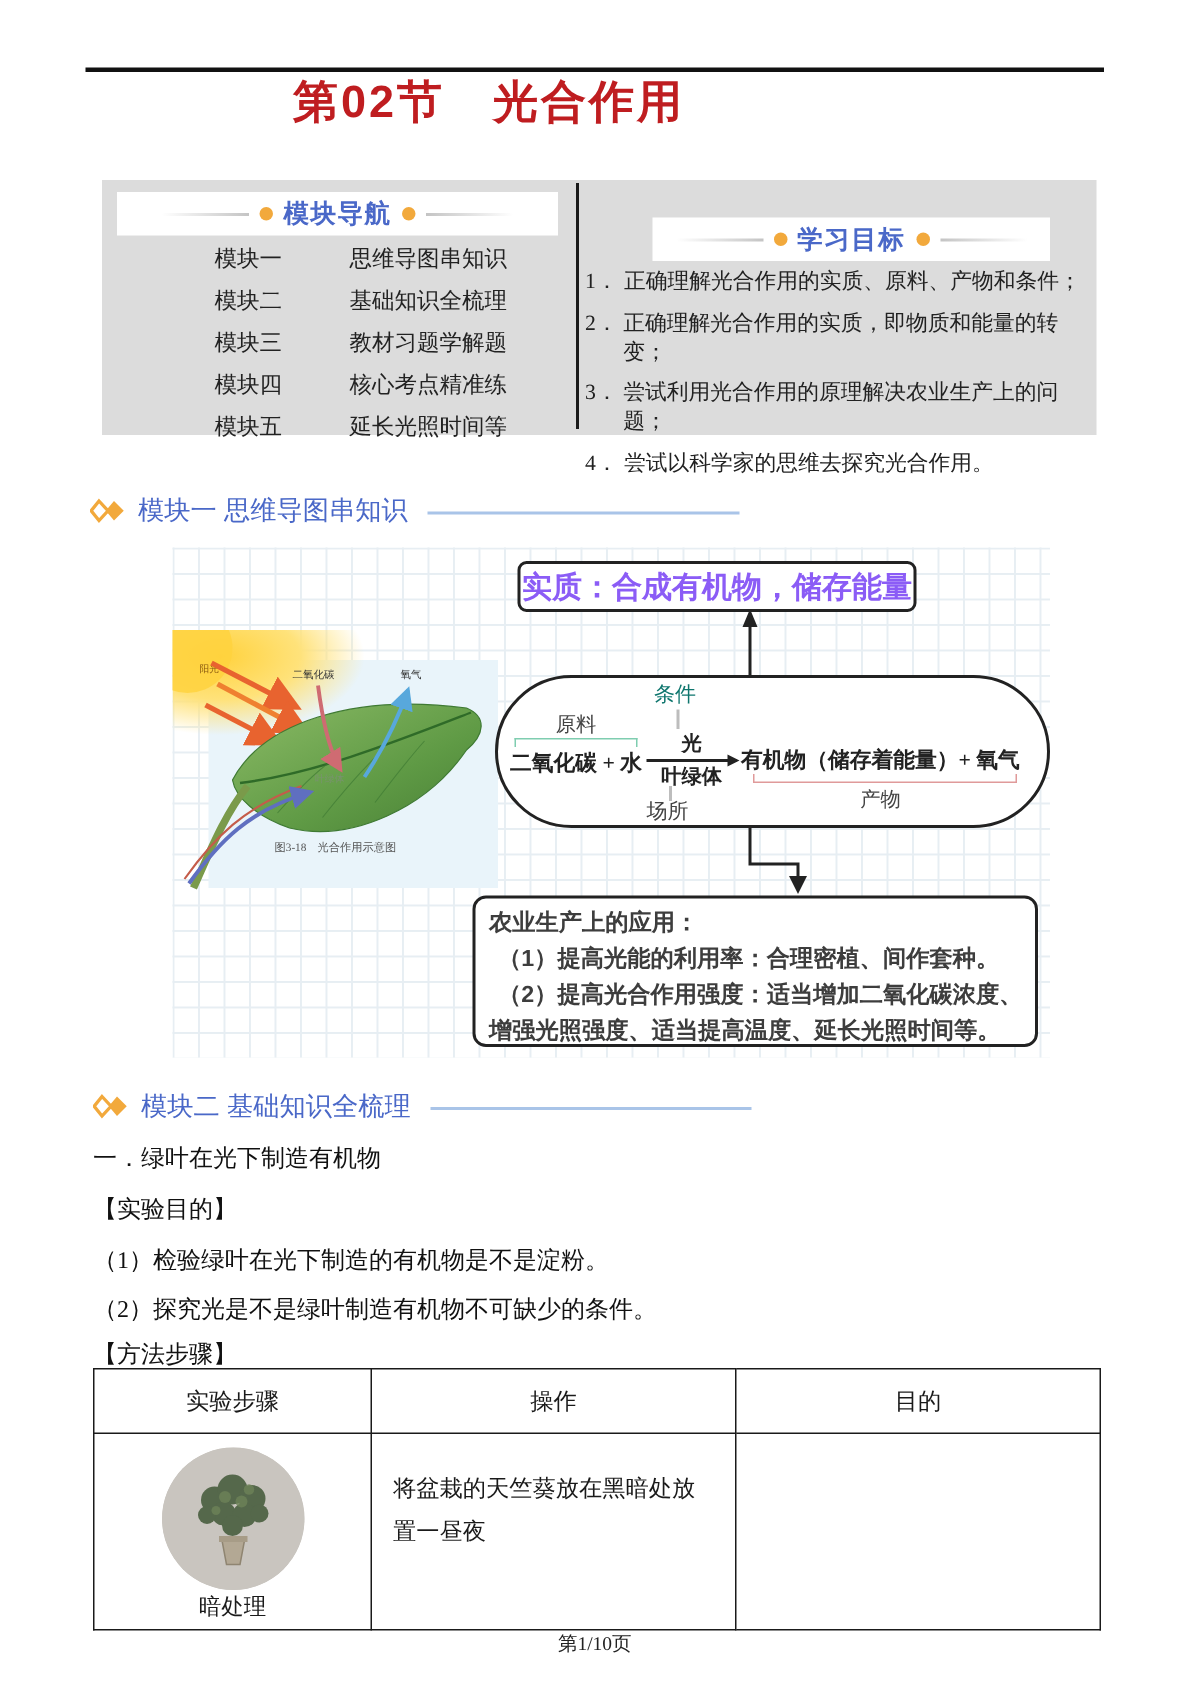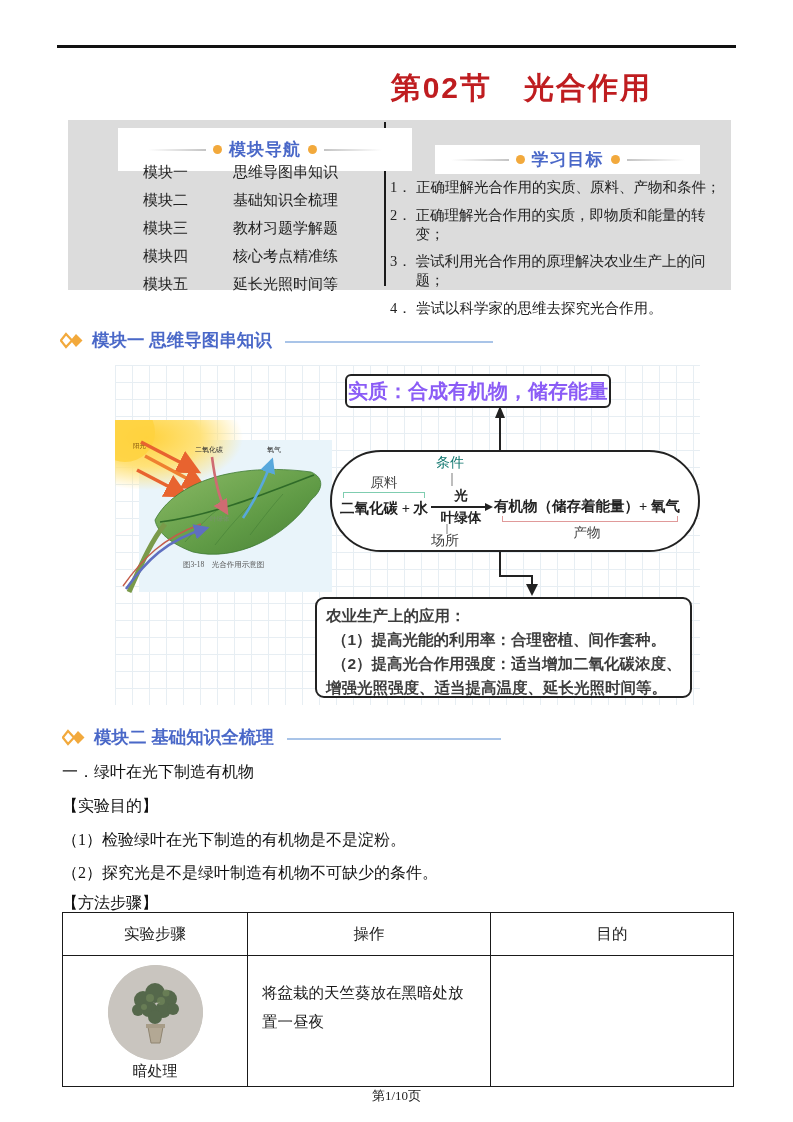--- a/index.html
+++ b/index.html
@@ -7,50 +7,50 @@
   .page {
     position:relative; width:793px; height:1122px; margin:0 auto;
     background:#ffffff; overflow:hidden;
     font-family:"Liberation Serif", serif; color:#1a1a1a;
   }
   .abs { position:absolute; }
 
   
   .top-rule { left:57px; top:45px; width:679px; height:3px; background:#111; }
   .doc-title {
-    left:0; top:68px; width:652px; text-align:right;
+    left:0; top:48px; width:652px; text-align:center;
     font-family:"Liberation Sans", sans-serif; font-weight:bold;
     font-size:30px; color:#bf1d20; letter-spacing:2px;
   }
 
   
   .panel { left:68px; top:120px; width:663px; height:170px; background:#dcdcdc; }
   .panel-divider { left:384px; top:122px; width:2px; height:164px; background:#1a1a1a; }
   .band {
     background:#ffffff; display:flex; align-items:center; justify-content:center; gap:7px;
   }
-  .band-nav  { left:78px;  top:128px; width:294px; height:43px;margin-left:40px; }
+  .band-nav  { left:78px;  top:128px; width:294px; height:29px; }
   .band-obj  { left:435px; top:145px; width:265px; height:29px; }
   .band-line { height:2px; width:58px; }
   .band-line.l { background:linear-gradient(to right, rgba(190,190,190,0), #c4c4c4); }
   .band-line.r { background:linear-gradient(to left,  rgba(190,190,190,0), #c4c4c4); }
   .band-dot { width:9px; height:9px; border-radius:50%; background:#f2a93c; }
   .band-title {
     font-family:"Liberation Sans", sans-serif; font-weight:bold;
     font-size:17px; color:#4a68c8; letter-spacing:1px;
   }
   .nav-row { display:flex; gap:28px; font-size:15px; color:#222; }
   .nav-label { width:62px; }
   .obj-row { display:flex; font-size:14.5px; color:#222; }
   .obj-num { width:26px; }
 
   
   .sec-header { display:flex; align-items:center; gap:7px; }
   .sec-title {
-    font-family:"Liberation Sans", sans-serif; font-weight:bold;
+    font-family:"Liberation Sans", sans-serif; font-weight:normal;
     font-size:17.5px; color:#4a68c8;
   }
   .sec-line { height:2px; background:#a9c4e8; margin-left:6px; margin-top:3px; }
 
   
   .diagram {
     left:115px; top:365px; width:585px; height:340px;
     background-color:#fff;
     background-image:
       linear-gradient(#e7eef3 1px, transparent 1px),

